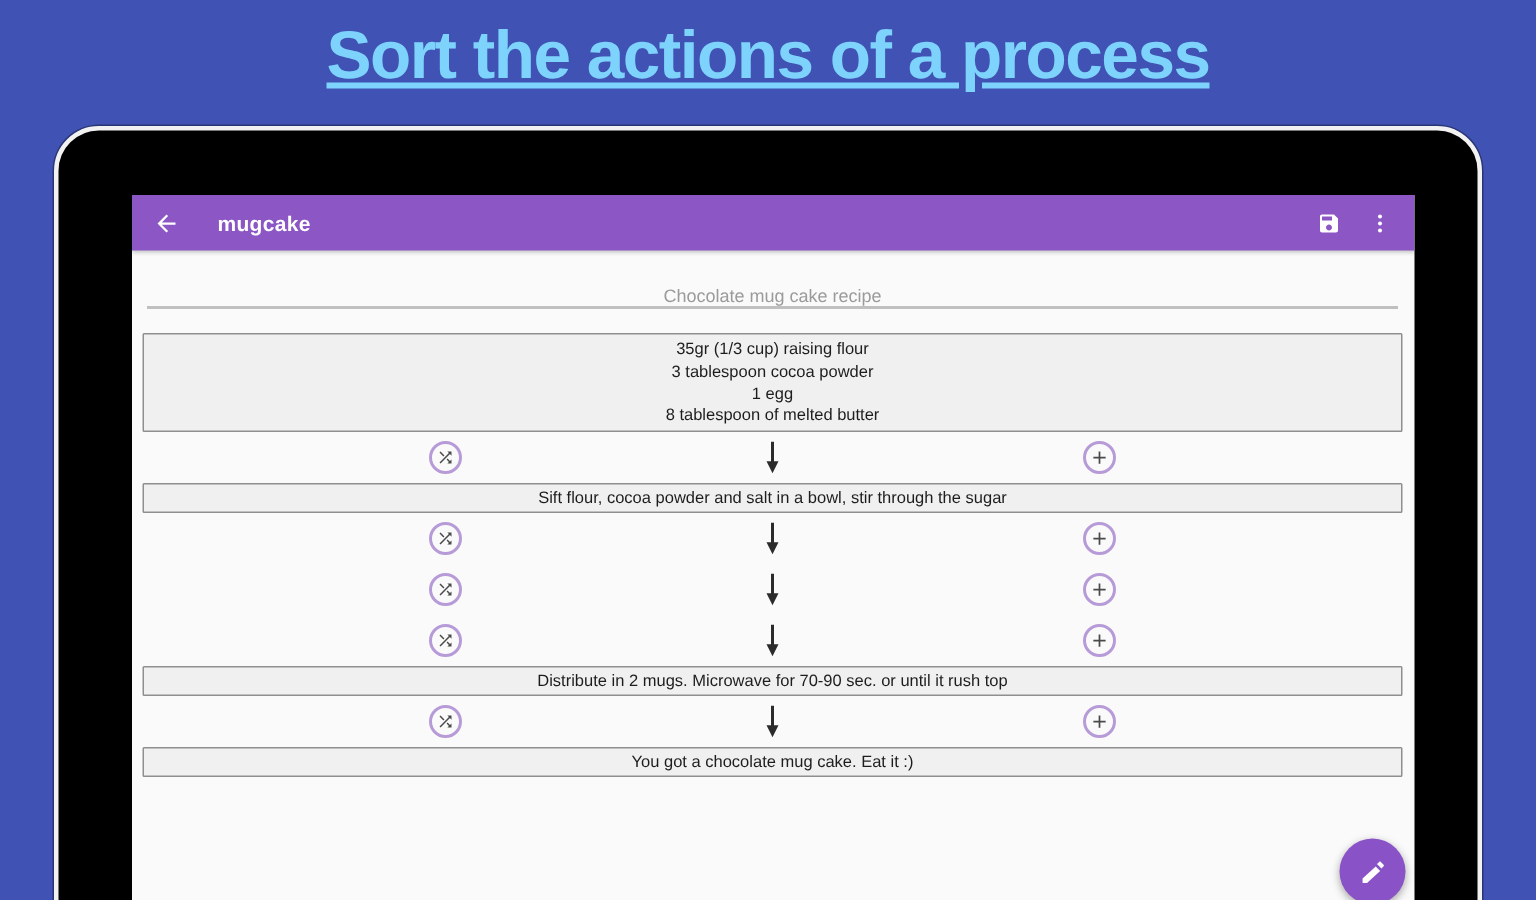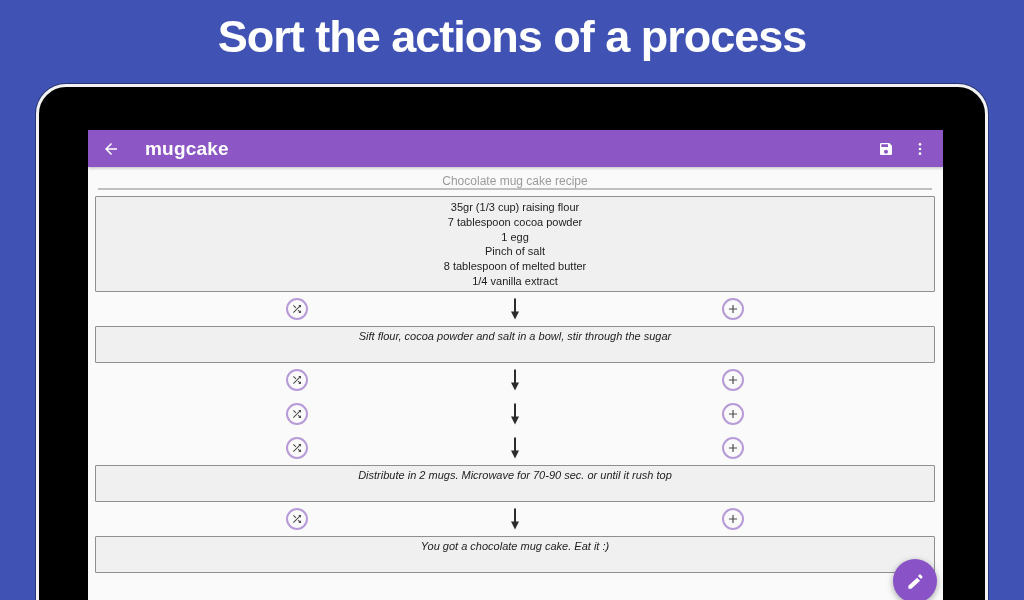--- a/index.html
+++ b/index.html
@@ -2,27 +2,28 @@
 <html style="--background: #4053b4; --toolbar: #8c57c5; --fab: #8a52c7; --icon-ring: #b79bd8; --screen: #fafafa; --box-fill: #f0f0f0; --box-border: #8f8f8f; --step-text: #1d1d1d; --muted-text: #9b9b9b;"><head>
 <meta charset="utf-8">
 <style>
   * { margin: 0; padding: 0; box-sizing: border-box; }
   html, body { width: 1024px; height: 600px; overflow: hidden; }
   body {
     background: var(--background, #4053b4);
     font-family: "Liberation Sans", sans-serif;
   }
   .page-title {
-    color: #ffffff;
+    color: #7dd3fc;
     text-align: center;
     font-size: 45px;
     font-weight: bold;
     letter-spacing: -1px;
     padding-top: 8px;
     line-height: 1.3;
+    text-decoration: underline;
   }
   .tablet {
     position: absolute;
     left: 36px; top: 84px;
     width: 952px; height: 560px;
     background: #000000;
     border: 3px solid #f2f2f2;
     border-radius: 30px;
     box-shadow: 0 0 0 1px rgba(0,0,0,0.35);
   }
@@ -45,35 +46,35 @@
     z-index: 2;
   }
   .toolbar .tb-icon {
     width: 20px; height: 20px;
     display: inline-flex; align-items: center; justify-content: center;
     color: #ffffff;
     cursor: pointer;
   }
   .tb-title {
     color: #ffffff;
-    font-size: 19px;
+    font-size: 14px;
     font-weight: bold;
     margin-left: 24px;
     letter-spacing: 0.2px;
   }
   .tb-spacer { flex: 1; }
   .tb-actions { display: flex; align-items: center; gap: 14px; }
   
   .content {
     padding: 0 8px 0 7px;
     position: relative;
     z-index: 1;
   }
   .title-field {
-    margin: 0 3px;
+    margin: 16px 3px;
     padding-top: 7px;
     text-align: center;
     font-size: 12px;
     color: var(--muted-text, #9b9b9b);
     border-bottom: 2px solid #c0c0c0;
     height: 23px;
     cursor: text;
   }
   .box {
     background: var(--box-fill, #f0f0f0);
@@ -82,25 +83,24 @@
     text-align: center;
     color: var(--step-text, #1d1d1d);
     font-size: 11px;
   }
   .ingredients {
     margin-top: 6px;
     padding: 3px 0 2px 0;
     line-height: 14.8px;
   }
   .step {
-    height: 37px;
+    height: 20px;
     line-height: 18px;
     white-space: nowrap;
     overflow: hidden;
-    font-style: italic;
   }
   .connector {
     position: relative;
     height: 34px;
   }
   .circle-btn {
     position: absolute;
     top: 50%;
     width: 22px; height: 22px;
     border: 2px solid var(--icon-ring, #b79bd8);
@@ -166,31 +166,29 @@
 
       <div class="content">
         <div class="title-field">
           <span>Chocolate mug cake recipe</span>
         </div>
 
         <div class="box ingredients">
 
             <div class="ing-line">35gr (1/3 cup) raising flour</div>
 
-            <div class="ing-line">7 tablespoon cocoa powder</div>
+            <div class="ing-line">3 tablespoon cocoa powder</div>
 
             <div class="ing-line">1 egg</div>
 
-            <div class="ing-line">Pinch of salt</div>
 
 
             <div class="ing-line">8 tablespoon of melted butter</div>
 
 
-            <div class="ing-line">1/4 vanilla extract</div>
           </div>
 
         <div class="steps">
 
             <div class="connector">
               <span class="circle-btn shuffle">
                 <svg width="12" height="12" viewBox="0 0 24 24" fill="currentColor">
                   <path d="M10.59 9.17 5.41 4 4 5.41l5.17 5.17 1.42-1.41zM14.5 4l2.04 2.04L4 18.59 5.41 20 17.96 7.46 20 9.5V4h-5.5zm.33 9.41-1.41 1.41 3.13 3.13L14.5 20H20v-5.5l-2.04 2.04-3.13-3.13z"></path>
                 </svg>
               </span>

